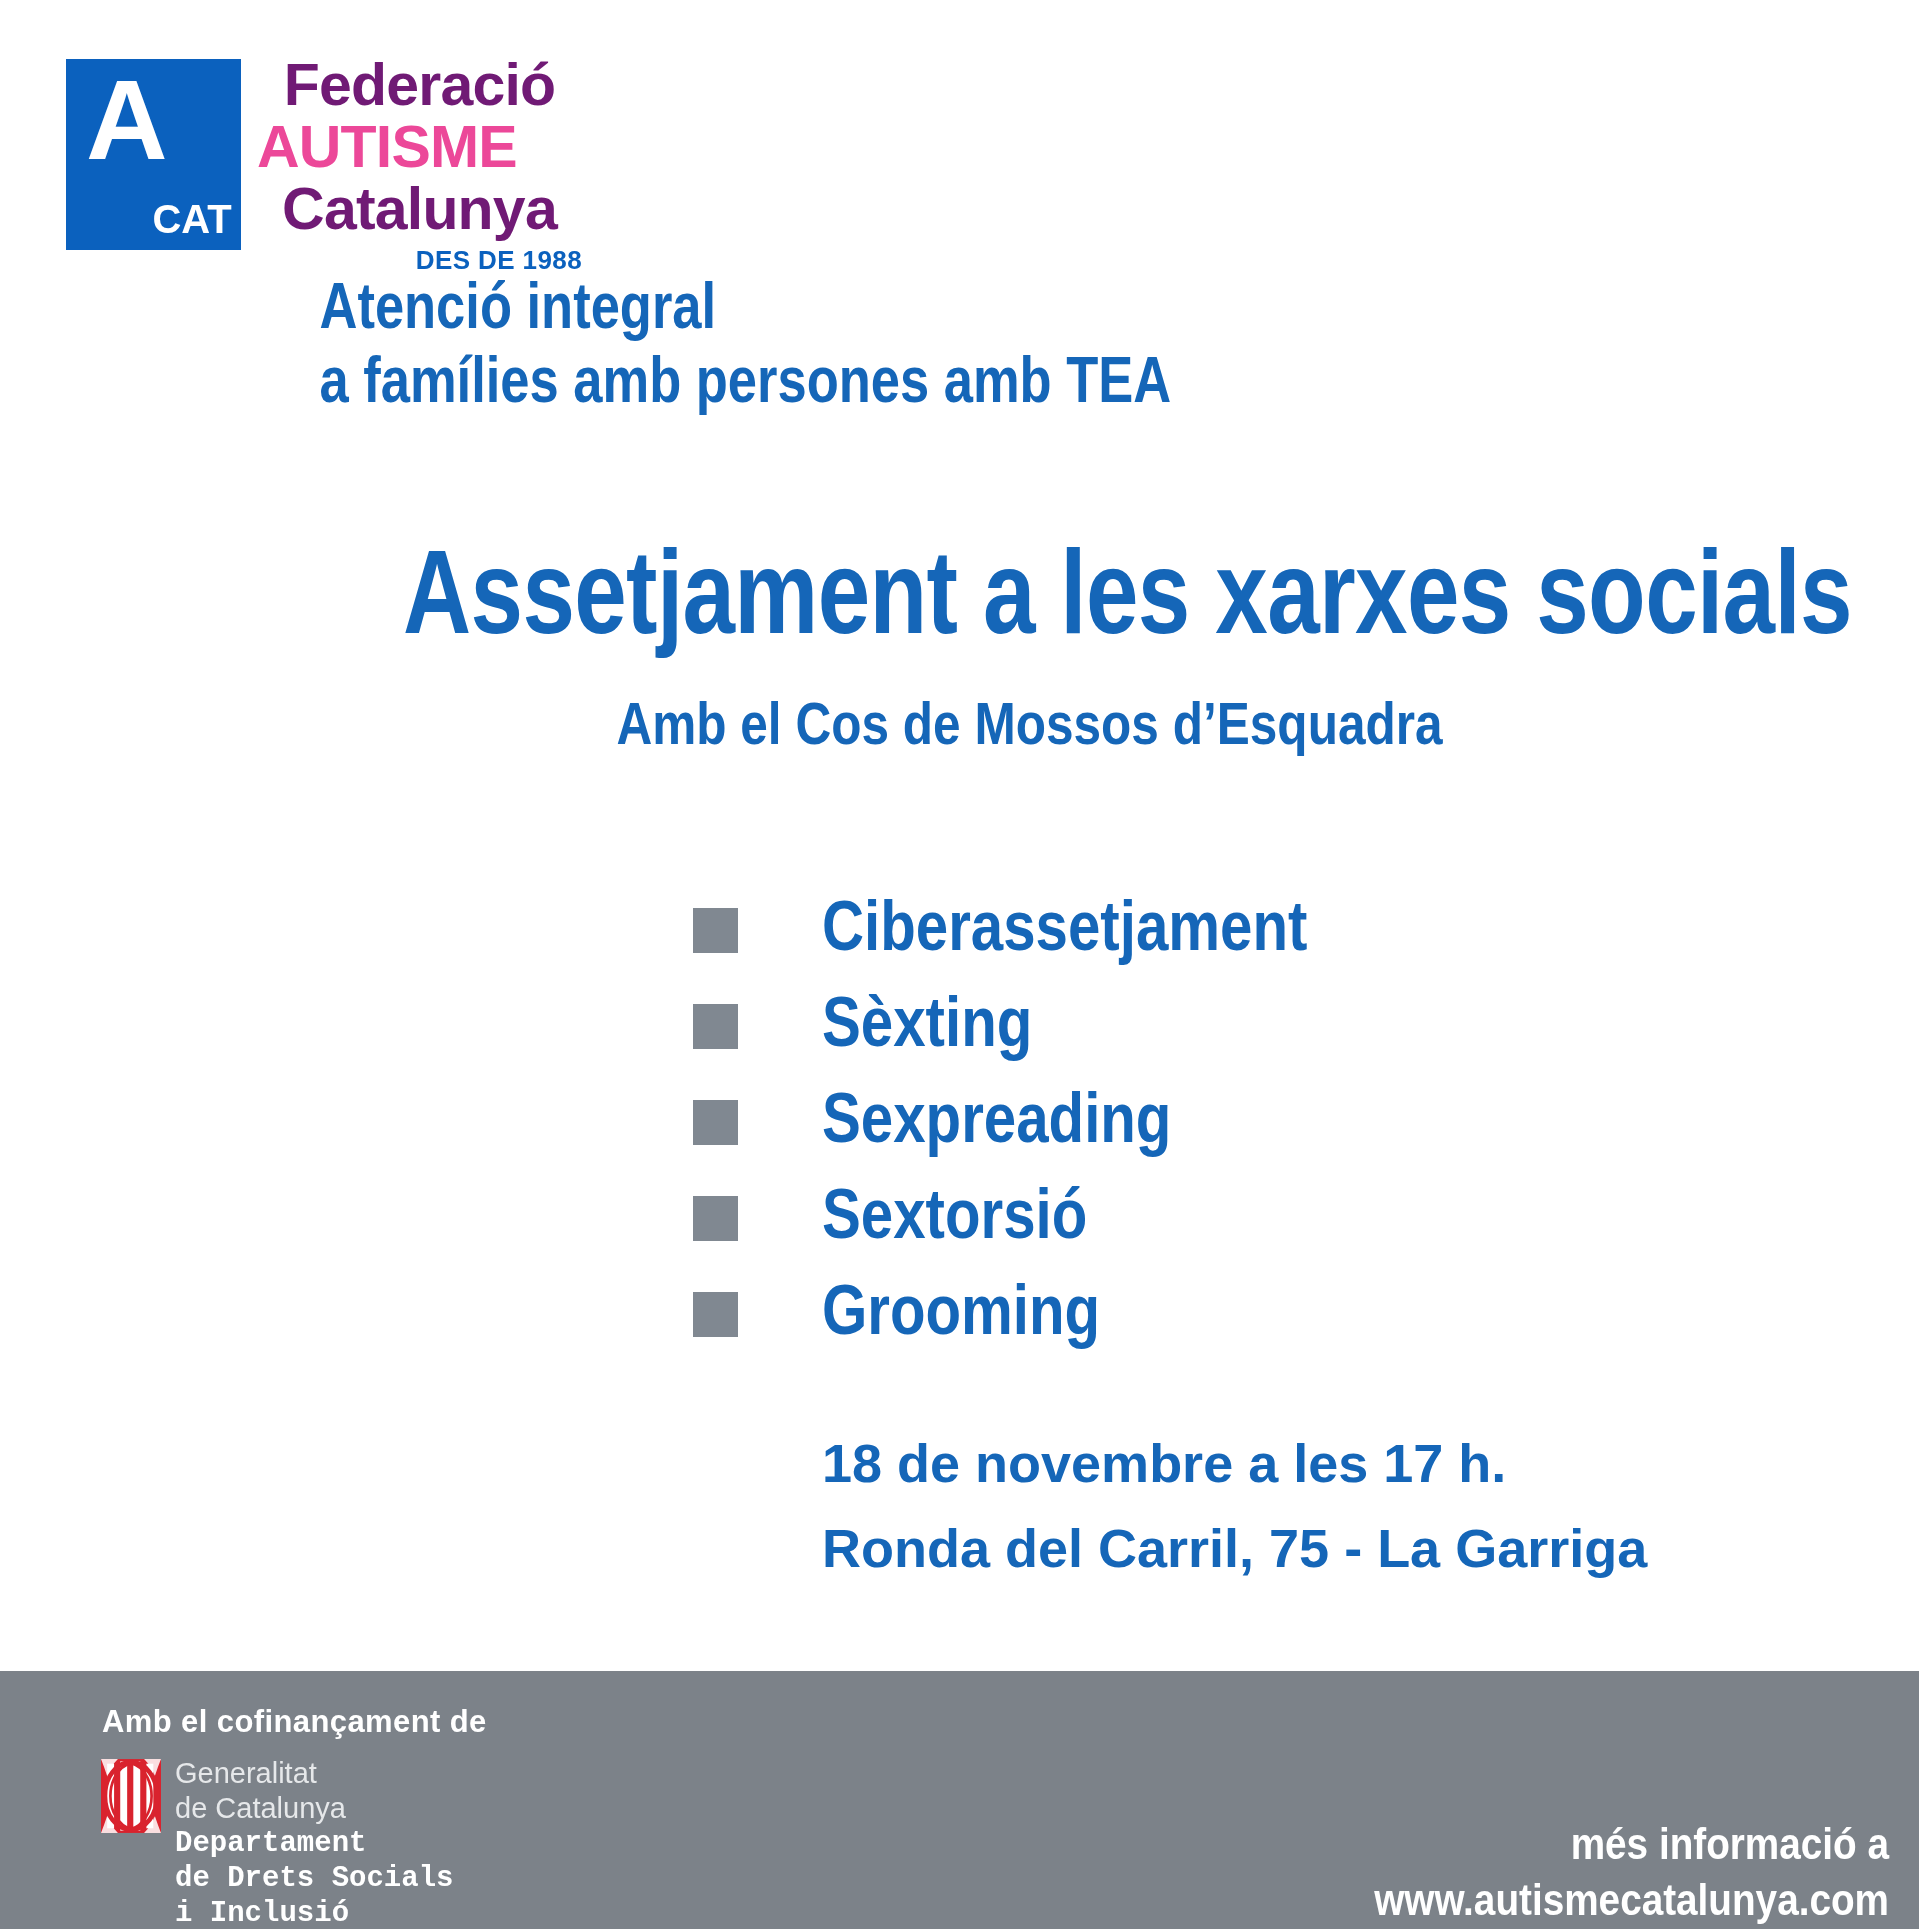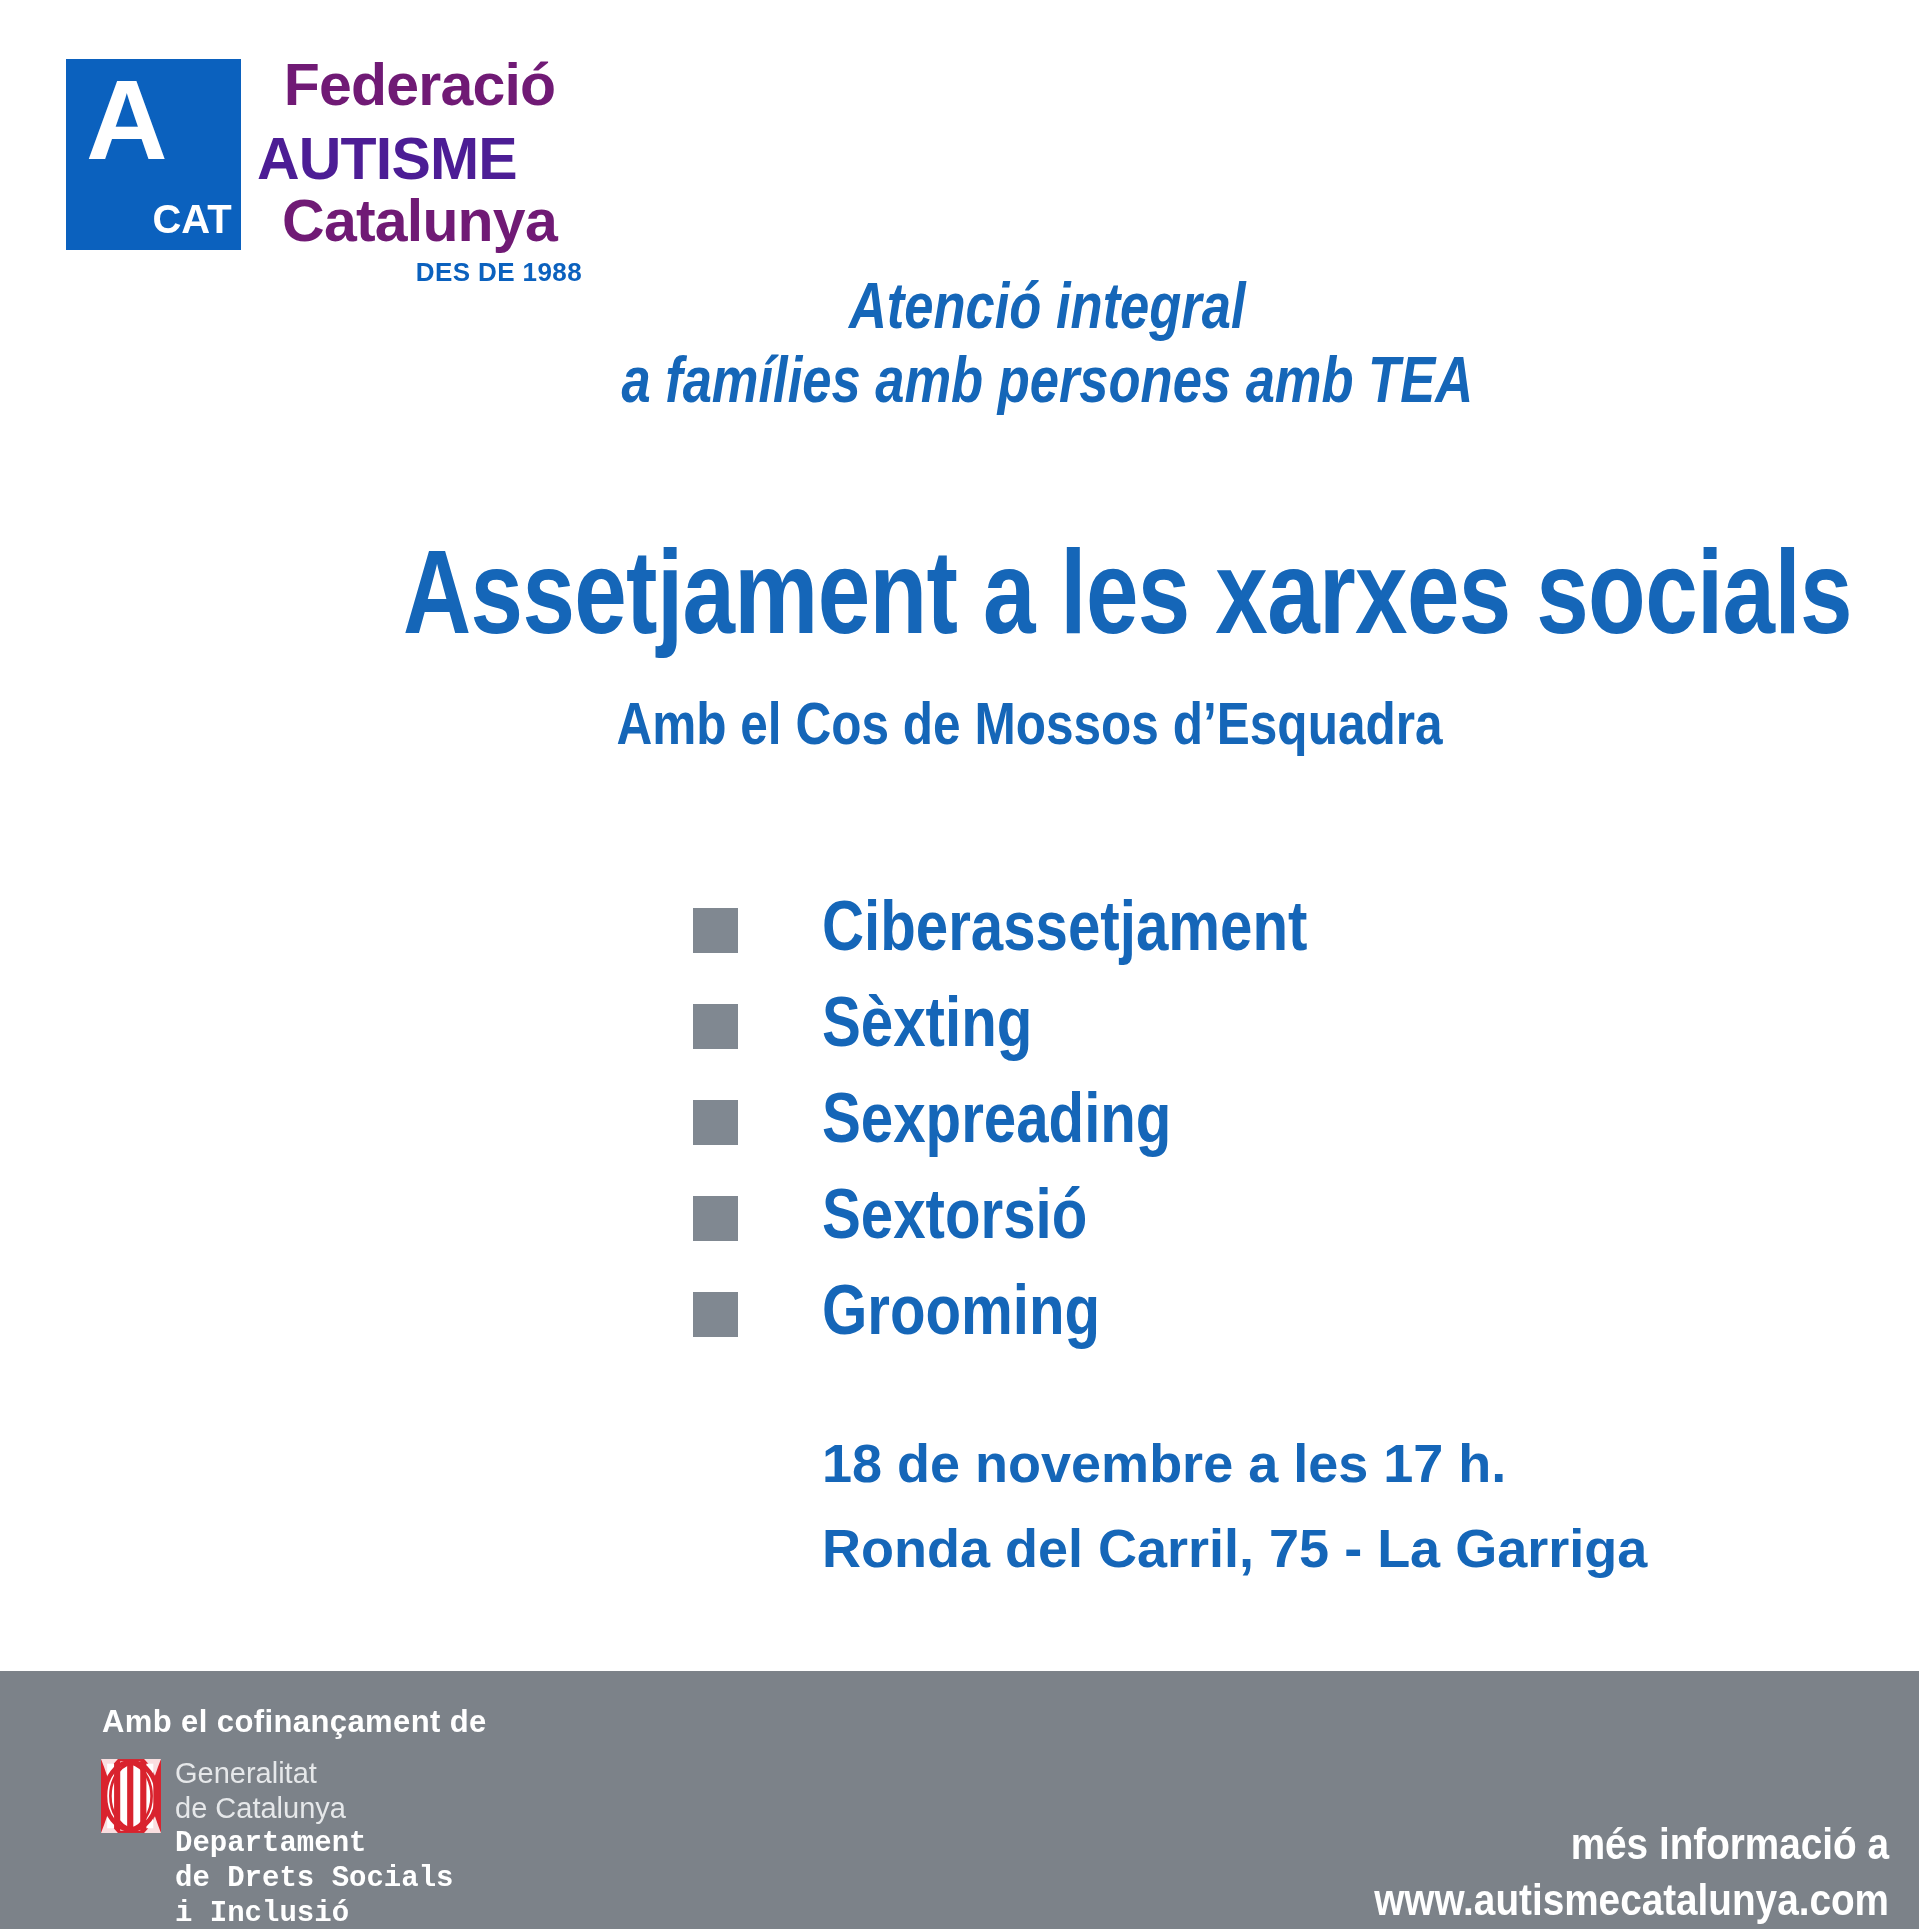--- a/index.html
+++ b/index.html
@@ -64,39 +64,38 @@
   }
   .logo-line {
     font-family: "Liberation Sans", sans-serif;
     font-weight: bold;
     font-size: 59px;
     line-height: 62px;
     letter-spacing: -0.8px;
     white-space: nowrap;
   }
   .logo-line.grey { color: #701a75; text-align: center; }
-  .logo-line.blue { color: #4c1d95; margin-top: 12px; }
+  .logo-line.blue { color: #ec4899; }
   #logo-since {
     font-family: "Liberation Sans", sans-serif;
     font-weight: bold;
     font-size: 26px;
     line-height: 31px;
     color: #0B61BE;
     text-align: right;
     width: 325px;
     letter-spacing: 0.4px;
     margin-top: 4.6px;
   }
   #kicker-wrap {
     position: absolute;
     left: 0;
     top: 269px;
     width: 1775px;
-    text-align: center;
-    font-style: italic;
+    text-align: left;
   }
   .kicker-line {
     font-family: "Liberation Sans", sans-serif;
     font-weight: bold;
     font-size: 64px;
     line-height: 74px;
     color: #1566B8;
     transform: scaleX(0.82);
     transform-origin: right center;
     white-space: nowrap;

